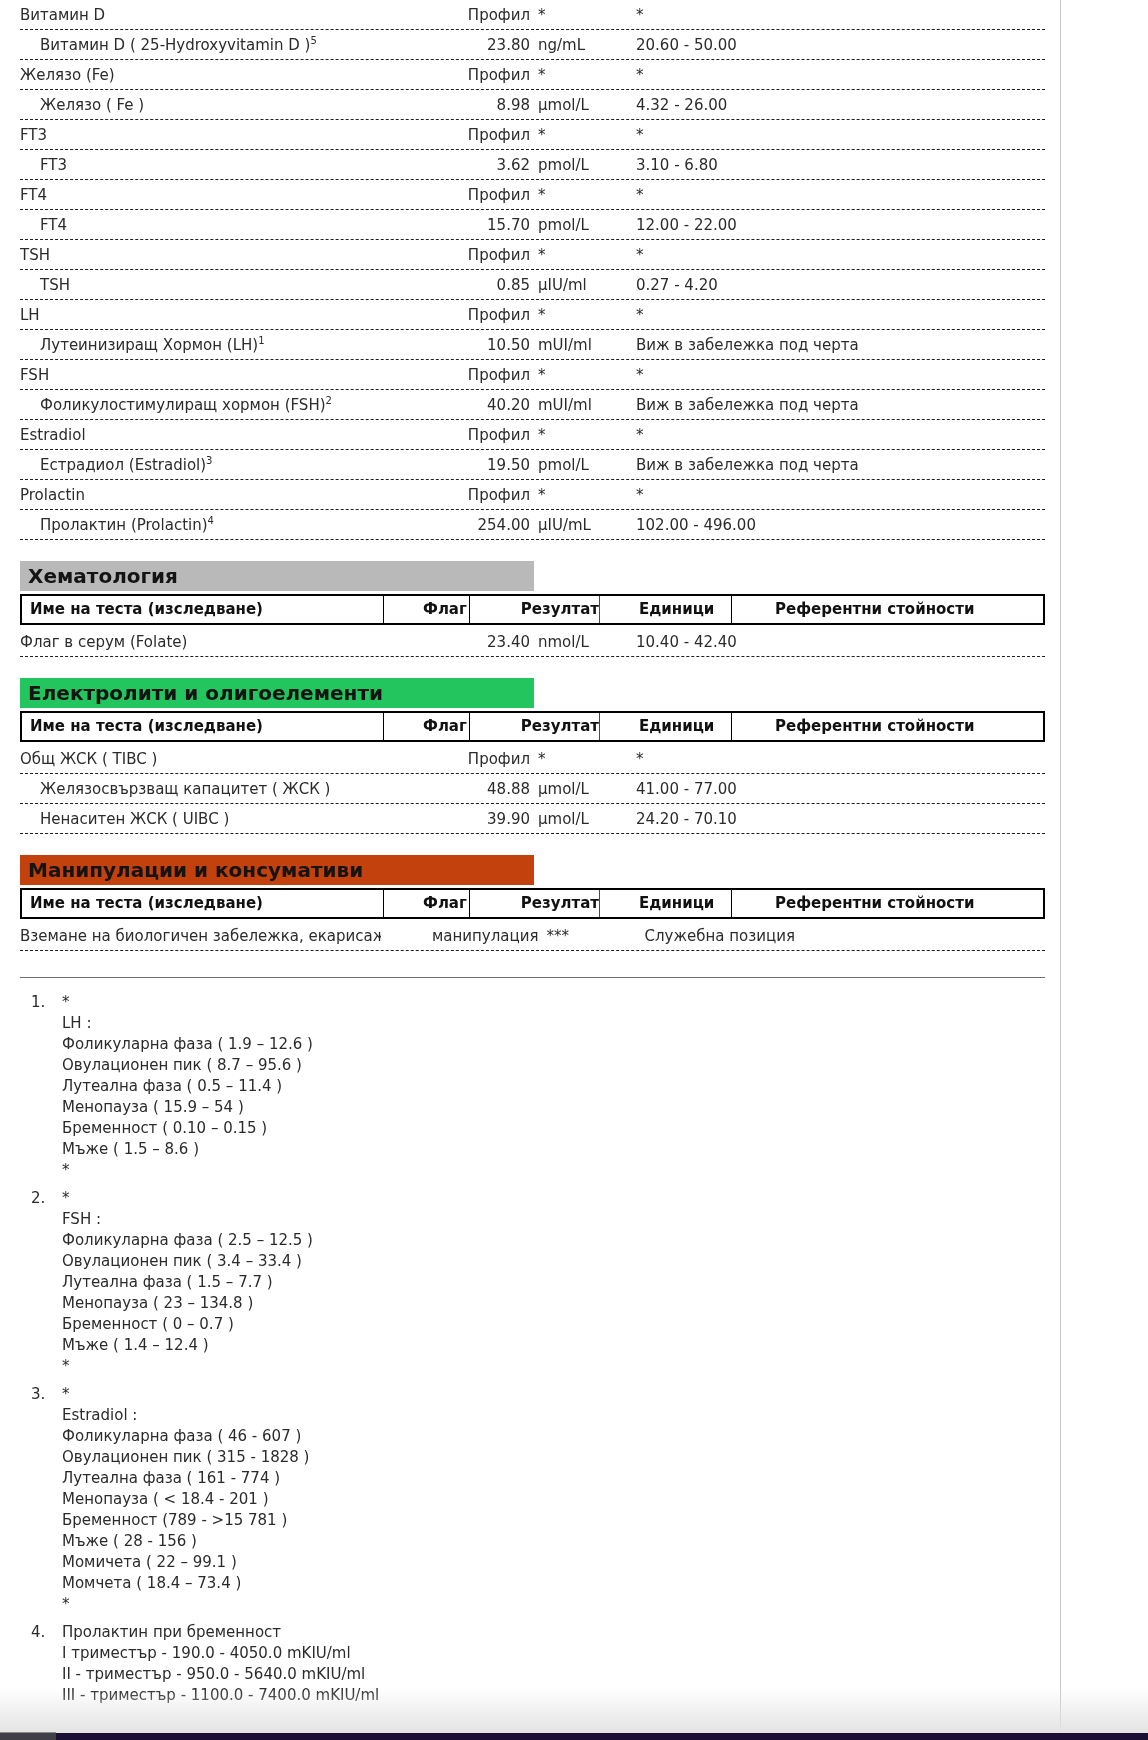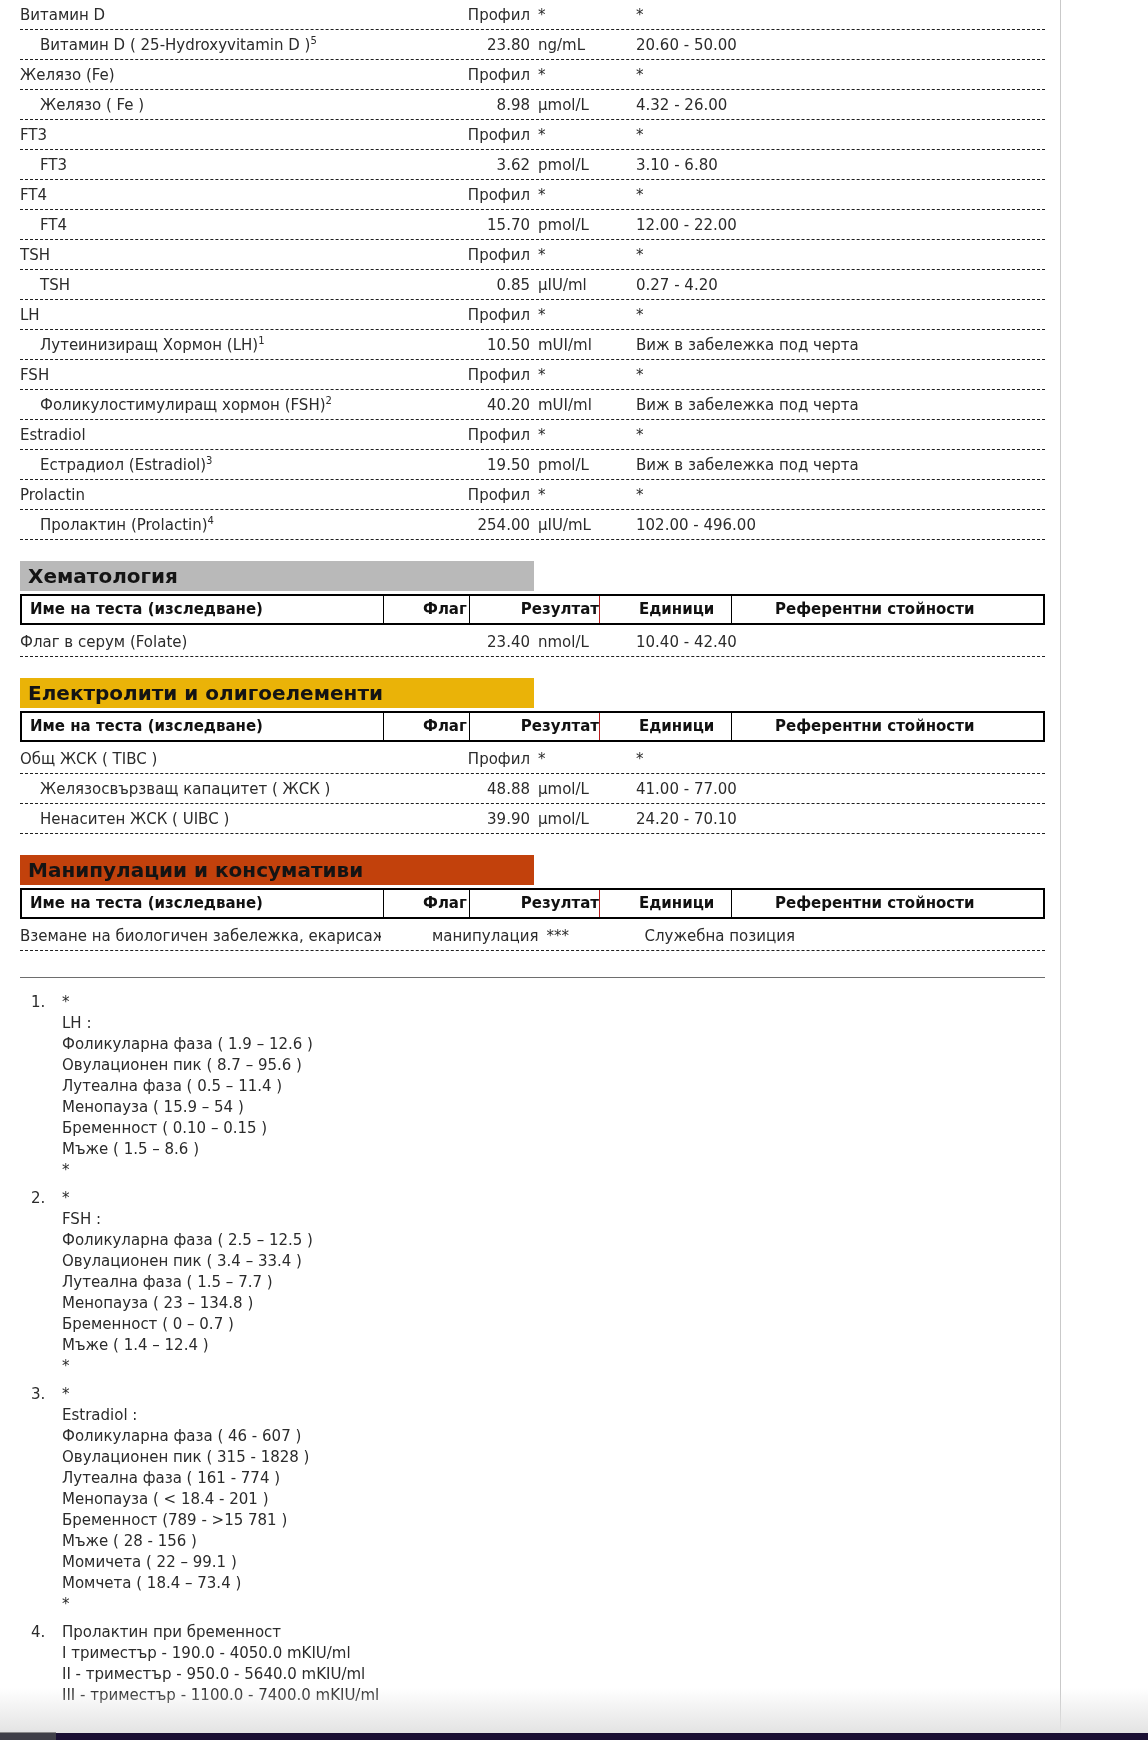--- a/index.html
+++ b/index.html
@@ -196,21 +196,21 @@
       </div>
       <div class="section-rows">
         <div class="row">
           <div class="cell-name">Флаг в серум (Folate)</div>
           <div class="cell-flag"></div>
           <div class="cell-result">23.40</div>
           <div class="cell-units">nmol/L</div>
           <div class="cell-ref">10.40 - 42.40</div>
         </div>
       </div>
-      <div class="section-bar" style="background: #eab308;">Електролити и олигоелементи</div>
+      <div class="section-bar" style="background: #22c55e;">Електролити и олигоелементи</div>
       <div class="thead">
         <div class="th th-name">Име на теста (изследване)</div>
         <div class="th th-flag">Флаг</div>
         <div class="th th-result">Резултат</div>
         <div class="th th-units">Единици</div>
         <div class="th th-ref">Референтни стойности</div>
       </div>
       <div class="section-rows">
         <div class="row">
           <div class="cell-name">Общ ЖСК ( TIBC )</div>

